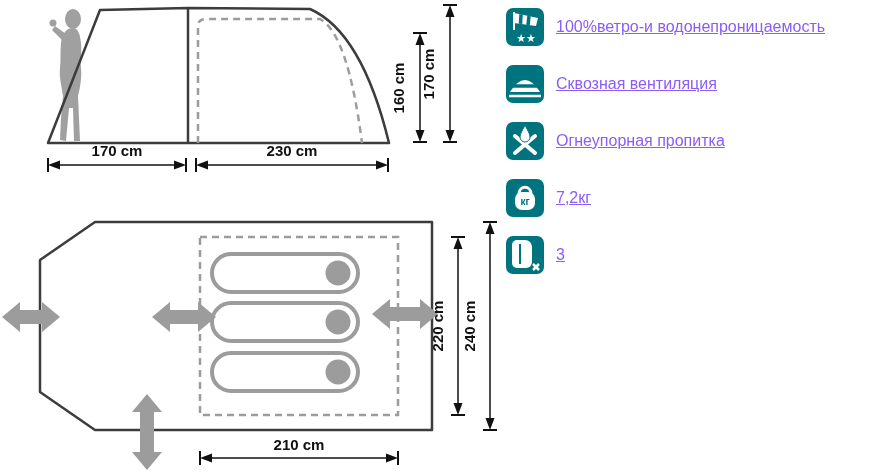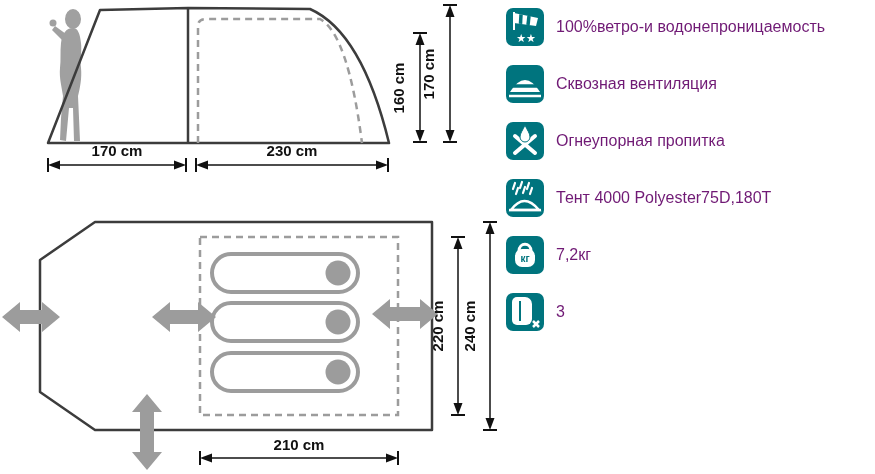--- a/index.html
+++ b/index.html
@@ -4,21 +4,21 @@
 <style>
   html,body{margin:0;padding:0;background:#fff;}
   .canvas{position:relative;width:875px;height:474px;background:#ffffff;overflow:hidden;
           font-family:"Liberation Sans",sans-serif;}
   .sideview{position:absolute;left:0;top:0;}
   .topview{position:absolute;left:0;top:210px;}
   .features{position:absolute;left:506px;top:8px;width:366px;}
   .feature{display:flex;align-items:center;height:38px;margin-bottom:19px;}
   .ficon{width:38px;height:38px;border-radius:7px;background:#00747E;flex:0 0 38px;}
   .ficon svg{display:block;width:38px;height:38px;}
-  .flabel{margin-left:12px;color:#701a75;font-size:16px;line-height:1.15;}
+  .flabel{margin-left:12px;color:#8b5cf6;font-size:16px;line-height:1.15;text-decoration:underline;}
   .dim{font-family:"Liberation Sans",sans-serif;font-size:15px;font-weight:bold;fill:#111;}
 </style>
 </head>
 <body>
 
 <div class="canvas">
 
   <svg class="sideview" width="470" height="180" viewBox="0 0 470 180">
 
     <g fill="#A0A0A0">
@@ -150,37 +150,20 @@
       <span class="ficon">
         <svg viewBox="0 0 38 38">
           <line x1="9" y1="14" x2="29" y2="31" stroke="#fff" stroke-width="4" stroke-linecap="round"></line>
           <line x1="29" y1="14" x2="9" y2="31" stroke="#fff" stroke-width="4" stroke-linecap="round"></line>
           <path d="M19,3 C17,8 14,11 14,15 a5,5 0 0 0 10,0 C24,11 21,8 19,3 Z" fill="#fff" stroke="#00747E" stroke-width="1"></path>
         </svg>
       </span>
       <span class="flabel">Огнеупорная пропитка</span>
     </div>
 
-    <div class="feature">
-      <span class="ficon">
-        <svg viewBox="0 0 38 38">
-          <g stroke="#fff" stroke-width="2.2" stroke-linecap="round">
-            <line x1="9" y1="4" x2="7" y2="10"></line>
-              <line x1="16" y1="3" x2="14" y2="9"></line>
-            <line x1="23" y1="4" x2="21" y2="10"></line>
-            <line x1="12" y1="9" x2="10" y2="15"></line>
-              <line x1="19" y1="8" x2="17" y2="14"></line>
-            <line x1="26" y1="9" x2="24" y2="15"></line>
-          </g>
-          <path d="M5,31 Q18,13 33,31 Z" fill="none" stroke="#fff" stroke-width="2.4"></path>
-          <line x1="3" y1="31" x2="35" y2="31" stroke="#fff" stroke-width="2.4"></line>
-        </svg>
-      </span>
-      <span class="flabel">Тент 4000 Polyester75D,180T</span>
-    </div>
 
 
     <div class="feature">
       <span class="ficon">
         <svg viewBox="0 0 38 38">
           <path d="M13,15 C13,6 25,6 25,15" fill="none" stroke="#fff" stroke-width="3"></path>
           <rect x="9" y="13" width="20" height="18" rx="7" fill="#fff"></rect>
           <text x="19" y="26" font-size="10" font-weight="bold" fill="#00747E" text-anchor="middle" font-family="Liberation Sans, sans-serif">кг</text>
         </svg>
       </span>

